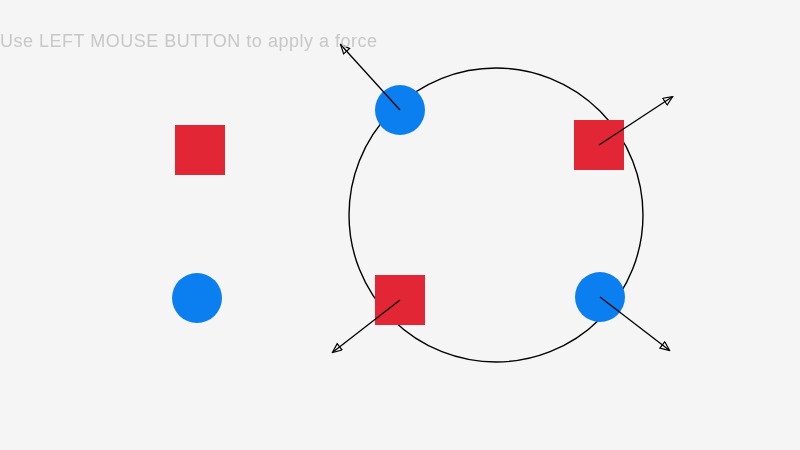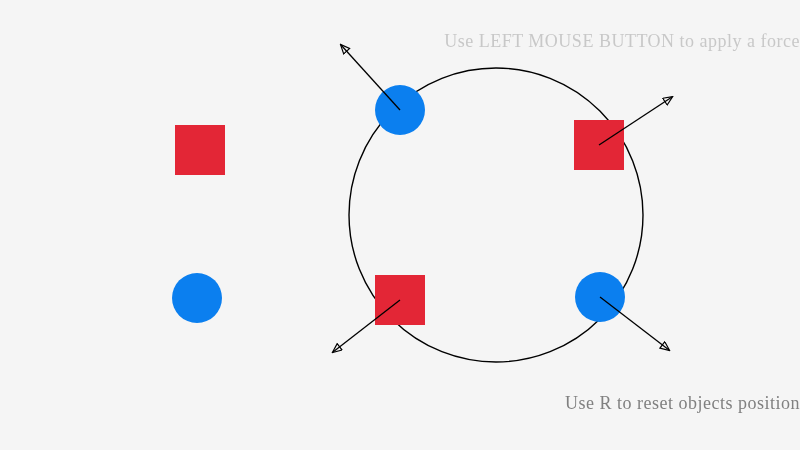--- a/index.html
+++ b/index.html
@@ -24,22 +24,22 @@
     top: 0;
     left: 0;
     width: 800px;
     height: 450px;
     display: block;
   }
   .hint-text {
     position: absolute;
     left: 0;
     width: 800px;
-    text-align: right;
-    font-family: Liberation Serif, serif;
+    text-align: left;
+    font-family: Liberation Sans, sans-serif;
     font-size: 18px;
     letter-spacing: 0.5px;
     white-space: pre;
     user-select: none;
   }
   #hint-top {
     top: 31px;
     color: #c8c8c8;
   }
   #hint-bottom {
@@ -72,15 +72,14 @@
     <g id="arrows-layer">
         <line x1="400" y1="110" x2="341" y2="45" stroke="#000000" stroke-width="1.3" marker-end="url(#arrowhead)"></line>
         <line x1="599" y1="145" x2="672" y2="97" stroke="#000000" stroke-width="1.3" marker-end="url(#arrowhead)"></line>
         <line x1="400" y1="300" x2="333" y2="352" stroke="#000000" stroke-width="1.3" marker-end="url(#arrowhead)"></line>
         <line x1="600" y1="297" x2="669" y2="350" stroke="#000000" stroke-width="1.3" marker-end="url(#arrowhead)"></line>
       </g>
   </svg>
 
   <div class="hint-text" id="hint-top" style="color: rgb(200, 200, 200);">Use LEFT MOUSE BUTTON to apply a force</div>
 
-  <div class="hint-text" id="hint-bottom" style="color: rgb(128, 128, 128);">Use R to reset objects position</div>
 
 </div>
 
 </body></html>

